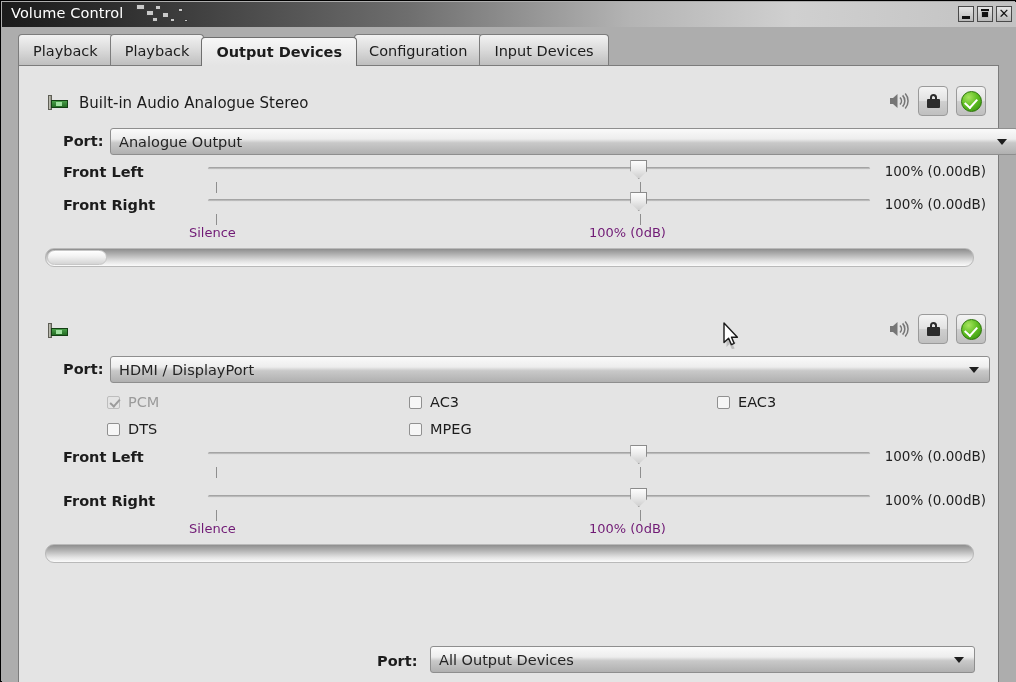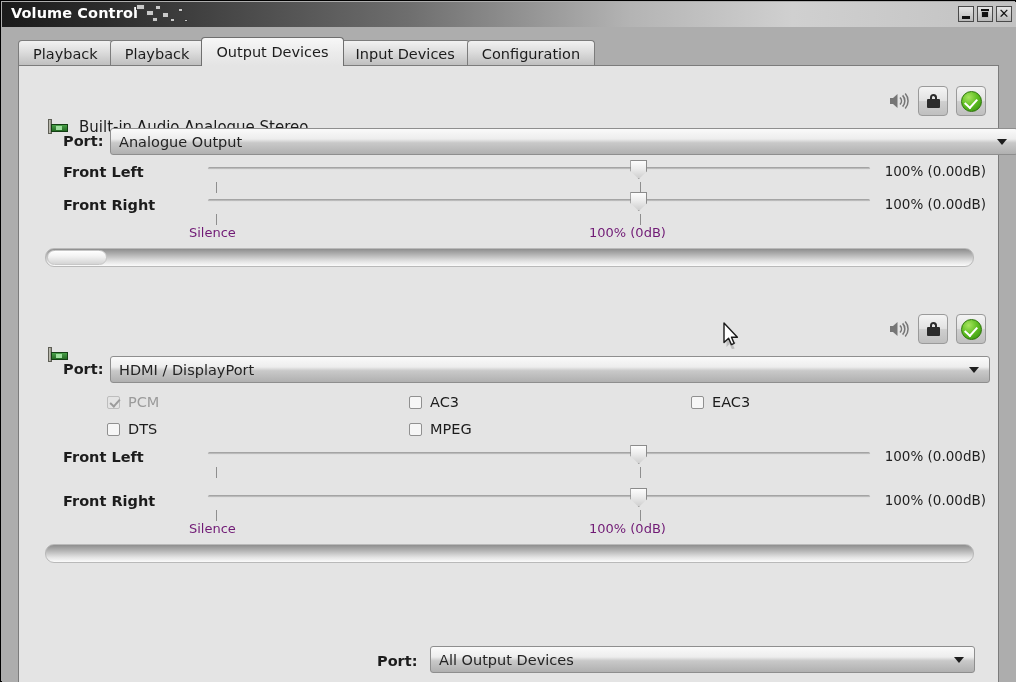--- a/index.html
+++ b/index.html
@@ -32,21 +32,21 @@
     left: 1px; top: 1px;
     width: 1014px;
     height: 25px;
     background: linear-gradient(to right, #1b1b1b 0%, #2c2c2c 10%, #6e6e6e 40%, #b4b4b4 62%, #d0d0d0 78%, #c2c2c2 100%);
     overflow: hidden;
   }
   .title-text {
     position: absolute;
     left: 9px; top: 3px;
     font-size: 14.5px;
-    font-weight: bold;
+    font-weight: normal;
     color: #ffffff;
     letter-spacing: 0.1px;
     white-space: nowrap;
     text-align: right;
   }
   
   .deco {
     position: absolute;
     top: 0; left: 130px;
     width: 70px; height: 25px;
@@ -101,40 +101,40 @@
 
   .tabstrip {
     position: absolute;
     left: 16px; top: 11px;
     height: 28px;
     display: flex;
     align-items: flex-end;
   }
   .tab {
     position: relative;
-    height: 26px;
+    height: 32px;
     padding: 0 14px;
     display: flex;
     align-items: center;
     font-size: 14.5px;
     color: #1c1c1c;
     background: linear-gradient(to bottom, #f2f2f2 0%, #dcdcdc 45%, #bdbdbd 100%);
     border: 1px solid #7c7c7c;
     border-bottom: none;
     border-radius: 4px 4px 0 0;
     margin-right: -3px;
     box-sizing: border-box;
     white-space: nowrap;
   }
   .tab.active {
     height: 29px;
     background: linear-gradient(to bottom, #f7f7f7 0%, #ebebeb 55%, #e4e4e4 100%);
     border-color: #6f6f6f;
     z-index: 5;
-    font-weight: normal;
+    font-weight: bold;
   }
 
   .panel {
     position: absolute;
     left: 16px; top: 38px;
     width: 981px;
     height: 626px;
     background: #e4e4e4;
     border: 1px solid #7c7c7c;
     box-sizing: border-box;
@@ -147,21 +147,20 @@
     width: 981px;
   }
   .dev-header {
     position: absolute;
     left: 28px;
     top: 0;
     height: 22px;
     display: flex;
     align-items: center;
     gap: 10px;
-    margin-top: 24px;
   }
   .dev-title {
     font-size: 15px;
     color: #1c1c1c;
     white-space: nowrap;
   }
 
   
   .card-icon { width: 22px; height: 16px; position: relative; flex: none; }
   .card-icon .board {
@@ -416,22 +415,22 @@
       <div class="wbtn close"></div>
     </div>
   </div>
 
   <div class="client">
 
     <div class="tabstrip">
       <div class="tab">Playback</div>
       <div class="tab">Playback</div>
       <div class="tab active">Output Devices</div>
+      <div class="tab">Configuration</div>
       <div class="tab">Input Devices</div>
-      <div class="tab">Configuration</div>
     </div>
 
     <div class="panel">
 
       <div class="device" style="top:26px; height:230px;">
 
         <div class="dev-header">
           <span class="card-icon">
             <span class="bracket"></span>
               <span class="board"></span>
@@ -534,21 +533,21 @@
 
         <div class="cbox-row" style="top:74px; height:56px;">
           <label class="cbox checked disabled" style="left:44px; top:0;">
             <span class="box"></span>
             <span>PCM</span>
           </label>
           <label class="cbox" style="left:346px; top:0;">
             <span class="box"></span>
             <span>AC3</span>
           </label>
-          <label class="cbox" style="left:628px; top:0;">
+          <label class="cbox" style="left:654px; top:0;">
             <span class="box"></span>
             <span>EAC3</span>
           </label>
           <label class="cbox" style="left:44px; top:27px;">
             <span class="box"></span>
             <span>DTS</span>
           </label>
           <label class="cbox" style="left:346px; top:27px;">
             <span class="box"></span>
             <span>MPEG</span>

